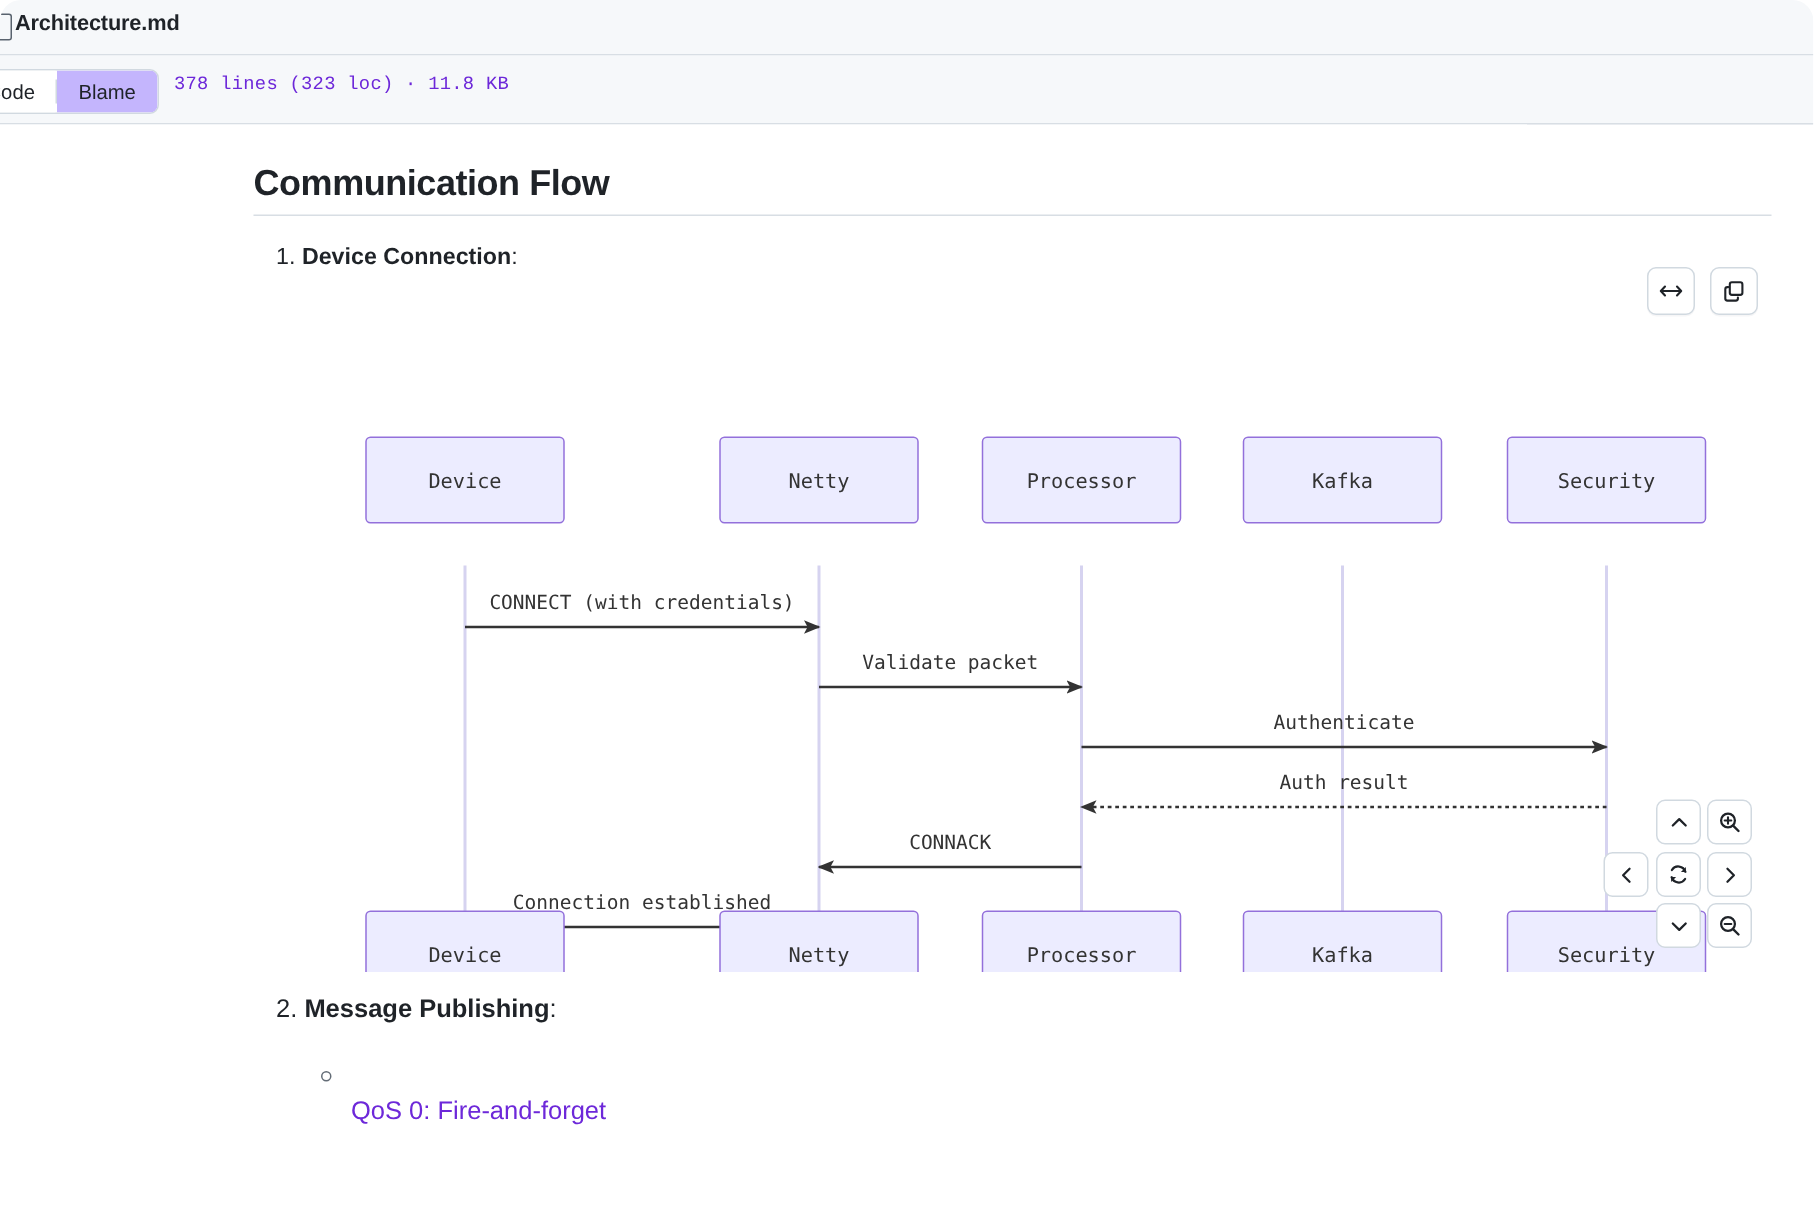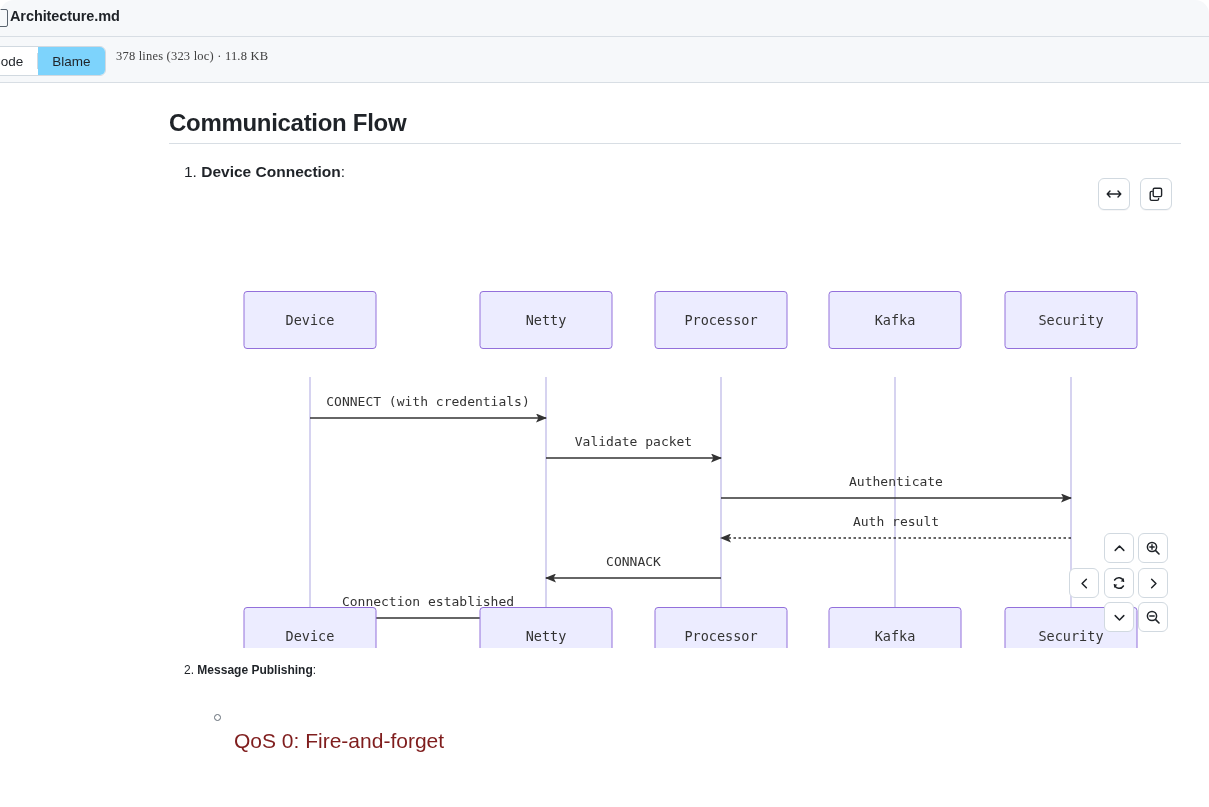--- a/index.html
+++ b/index.html
@@ -69,33 +69,33 @@
     padding: 0 14px;
     display: flex;
     align-items: center;
     font-size: 13.5px;
     color: #1f2328;
     background: #ffffff;
     cursor: pointer;
     white-space: nowrap;
   }
   .seg-btn.active {
-    background: #7dd3fc;
+    background: #c4b5fd;
   }
   .seg-divider {
     width: 1px;
     background: #d1d9e0;
     margin: 6px 0;
   }
   .file-meta {
     position: absolute;
     left: 116px; top: 12px;
-    font-family: Liberation Serif, serif;
+    font-family: Liberation Mono, monospace;
     font-size: 12.5px;
-    color: #404040;
+    color: #6d28d9;
     letter-spacing: 0.2px;
     white-space: nowrap;
   }
 
   
   .md-body {
     position: absolute;
     left: 0; top: 83px;
     width: 1018px;
     height: 724px;
@@ -117,21 +117,21 @@
   }
   .ol-item-1 {
     position: absolute;
     left: 184px; top: 80px;
     font-size: 15.5px;
     color: #1f2328;
   }
   .ol-item-2 {
     position: absolute;
     left: 184px; top: 580px;
-    font-size: 12px;
+    font-size: 17px;
     color: #1f2328;
   }
   .ol-num { color: #1f2328; }
   .ol-strong { font-weight: bold; text-align: right; }
 
   .bullets {
     position: absolute;
     left: 214px; top: 620px;
     width: 600px;
   }
@@ -143,22 +143,22 @@
   }
   .bullet-mark {
     width: 7px; height: 7px;
     border: 1.3px solid #636c76;
     border-radius: 50%;
     box-sizing: border-box;
     margin-right: 13px;
     flex: 0 0 auto;
   }
   .bullet-text {
-    font-size: 21px;
-    color: #7f1d1d;
+    font-size: 17px;
+    color: #6d28d9;
     margin-top: 48px;
   }
 
   
   .diagram {
     position: absolute;
     left: 169px; top: 115px;
     width: 1012px;
     height: 450px;
   }

